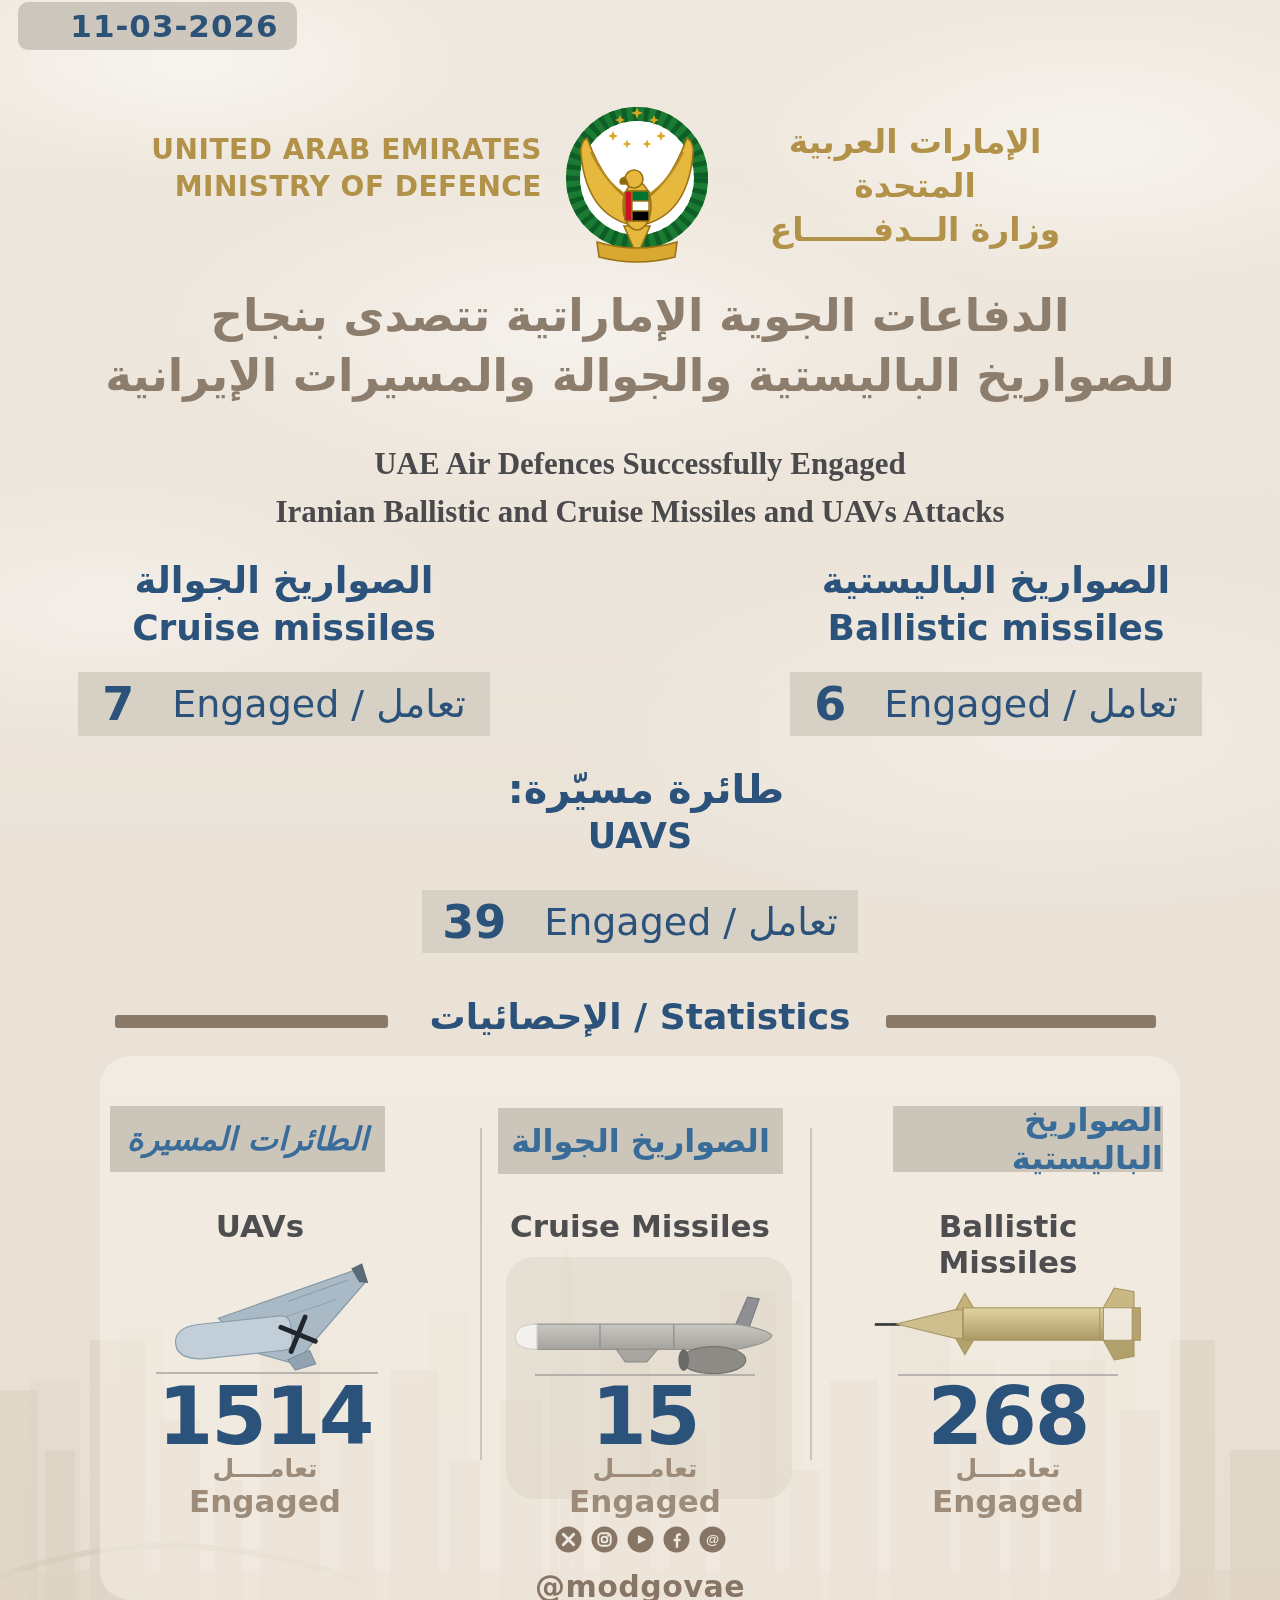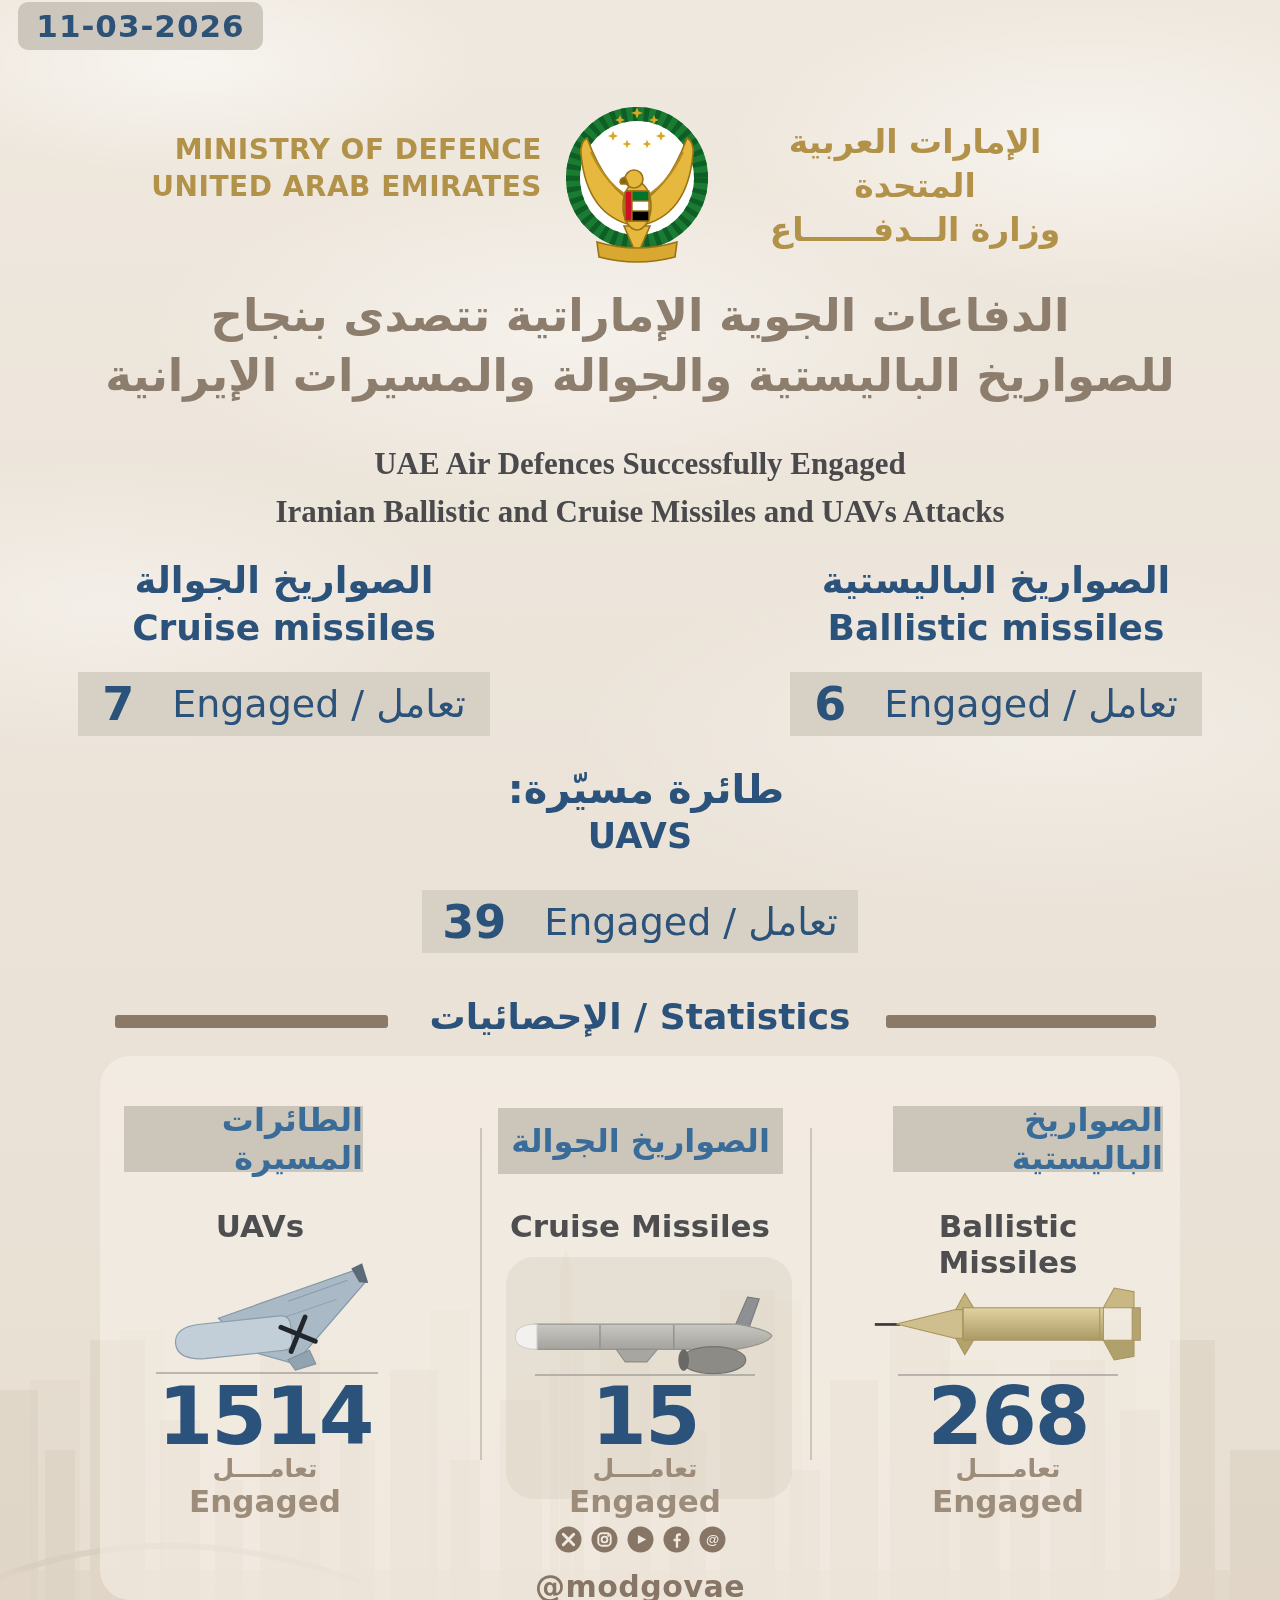--- a/index.html
+++ b/index.html
@@ -16,21 +16,21 @@
       radial-gradient(520px 210px at 8% 38%,rgba(255,255,255,.38),transparent 70%),
       radial-gradient(700px 260px at 82% 46%,rgba(255,255,255,.32),transparent 70%);}
   .skyline{position:absolute;left:0;bottom:0;width:1280px;height:470px;opacity:.5;}
 
   .abs{position:absolute;}
   .center{text-align:center;}
 
   
   .date-badge{left:18px;top:2px;width:245px;height:48px;border-radius:10px;
     background:rgba(198,192,182,.85);display:flex;align-items:center;justify-content:center;
-    color:#2d5278;font-size:31px;font-weight:600;letter-spacing:1px;}
+    color:#2d5278;font-size:31px;font-weight:600;letter-spacing:1px;padding-left:34px;}
 
   
   .header-en{left:150px;top:131px;width:392px;text-align:right;color:#b29148;
     font-weight:bold;font-size:28px;line-height:37px;letter-spacing:.5px;}
   .emblem{left:556px;top:94px;width:162px;height:174px;}
   .header-ar{left:735px;top:120px;width:360px;text-align:center;color:#b29148;
     font-weight:bold;font-size:33px;line-height:44px;}
 
   
   .title-ar{left:0;right:0;top:286px;font-size:45px;font-weight:bold;color:#8c7d6d;line-height:60px;}
@@ -58,21 +58,21 @@
   
   .stats-panel{left:100px;top:1056px;width:1080px;height:544px;border-radius:30px;
     background:rgba(249,244,236,.5);}
   .divider{top:1128px;width:2px;height:332px;background:#cdc5ba;}
   .div-1{left:480px;} .div-2{left:810px;}
   .mid-card{left:506px;top:1257px;width:286px;height:242px;border-radius:28px;
     background:rgba(214,204,188,.38);}
 
   .col-badge{height:66px;background:#cbc5ba;display:flex;align-items:center;justify-content:center;
     color:#3a6c99;font-size:32px;font-weight:bold;}
-  .badge-1{left:124px;top:1106px;width:239px;}
+  .badge-1{left:110px;top:1106px;width:275px;font-style:italic;}
   .badge-2{left:498px;top:1108px;width:285px;}
   .badge-3{left:893px;top:1106px;width:270px;}
 
   .col-title-en{font-size:31px;font-weight:bold;color:#4e4e50;text-align:center;}
   .ct-1{left:130px;top:1208px;width:260px;}
   .ct-2{left:500px;top:1208px;width:280px;}
   .ct-3{left:868px;top:1208px;width:280px;}
 
   .img-drone{left:170px;top:1256px;width:210px;height:150px;}
   .img-cruise{left:510px;top:1282px;width:270px;height:104px;}
@@ -150,22 +150,22 @@
       <rect x="1170" y="210" width="45" height="260"></rect>
         <rect x="1230" y="320" width="50" height="150"></rect>
     </g>
     <path d="M-20,455 Q160,378 360,452" stroke="#c6b9a6" stroke-width="6" fill="none" opacity=".7"></path>
     <rect x="0" y="440" width="1280" height="30" fill="#d5c9b9" opacity=".55"></rect>
   </svg>
 
   <div class="abs date-badge">11-03-2026</div>
 
   <div class="abs header-en">
+    <div>UNITED ARAB EMIRATES</div>
     <div>MINISTRY OF DEFENCE</div>
-    <div>UNITED ARAB EMIRATES</div>
   </div>
 
   <svg class="abs emblem" viewBox="0 0 162 174">
     <circle cx="81" cy="84" r="64" fill="#ffffff" stroke="#1b7b33" stroke-width="14"></circle>
     <circle cx="81" cy="84" r="64" fill="none" stroke="#0d5f26" stroke-width="14" stroke-dasharray="5 6"></circle>
     <g fill="#d9a821">
       <path transform="translate(81,19)" d="M0 -6 L1.6 -1.6 L6 0 L1.6 1.6 L0 6 L-1.6 1.6 L-6 0 L-1.6 -1.6 Z"></path>
       <path transform="translate(64,26)" d="M0 -5 L1.4 -1.4 L5 0 L1.4 1.4 L0 5 L-1.4 1.4 L-5 0 L-1.4 -1.4 Z"></path>
       <path transform="translate(98,26)" d="M0 -5 L1.4 -1.4 L5 0 L1.4 1.4 L0 5 L-1.4 1.4 L-5 0 L-1.4 -1.4 Z"></path>
       <path transform="translate(57,42)" d="M0 -5 L1.4 -1.4 L5 0 L1.4 1.4 L0 5 L-1.4 1.4 L-5 0 L-1.4 -1.4 Z"></path>

